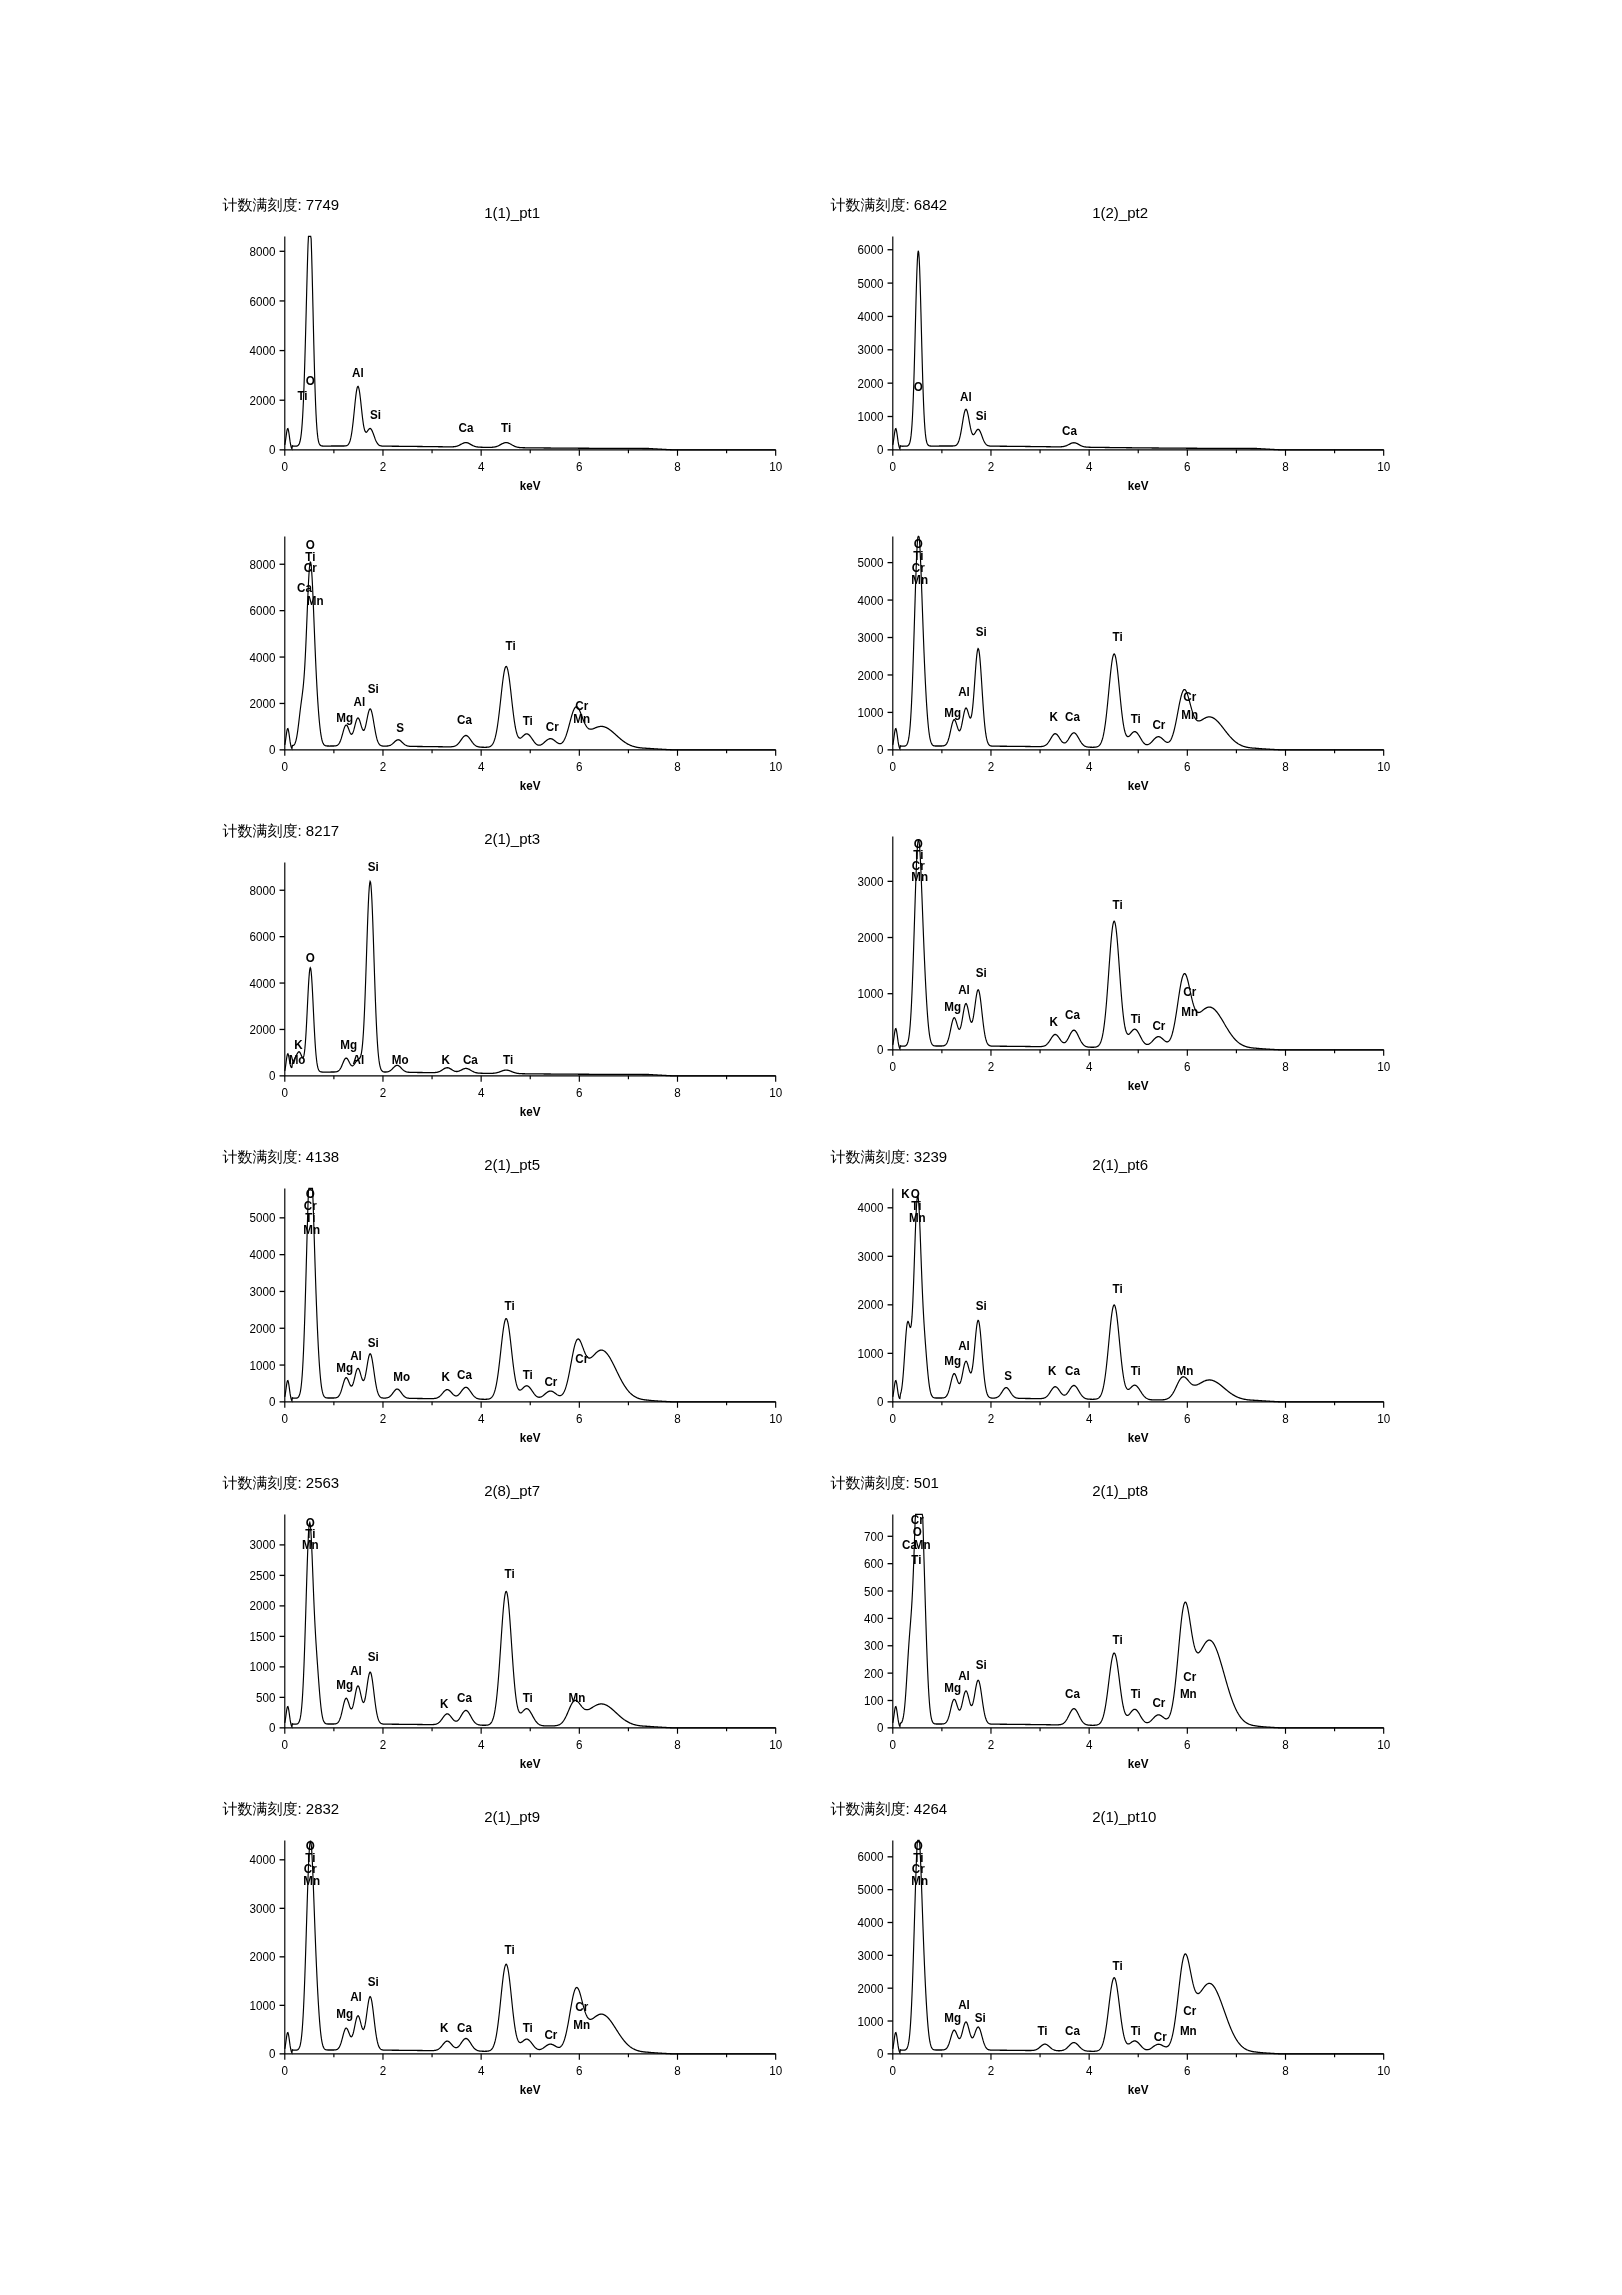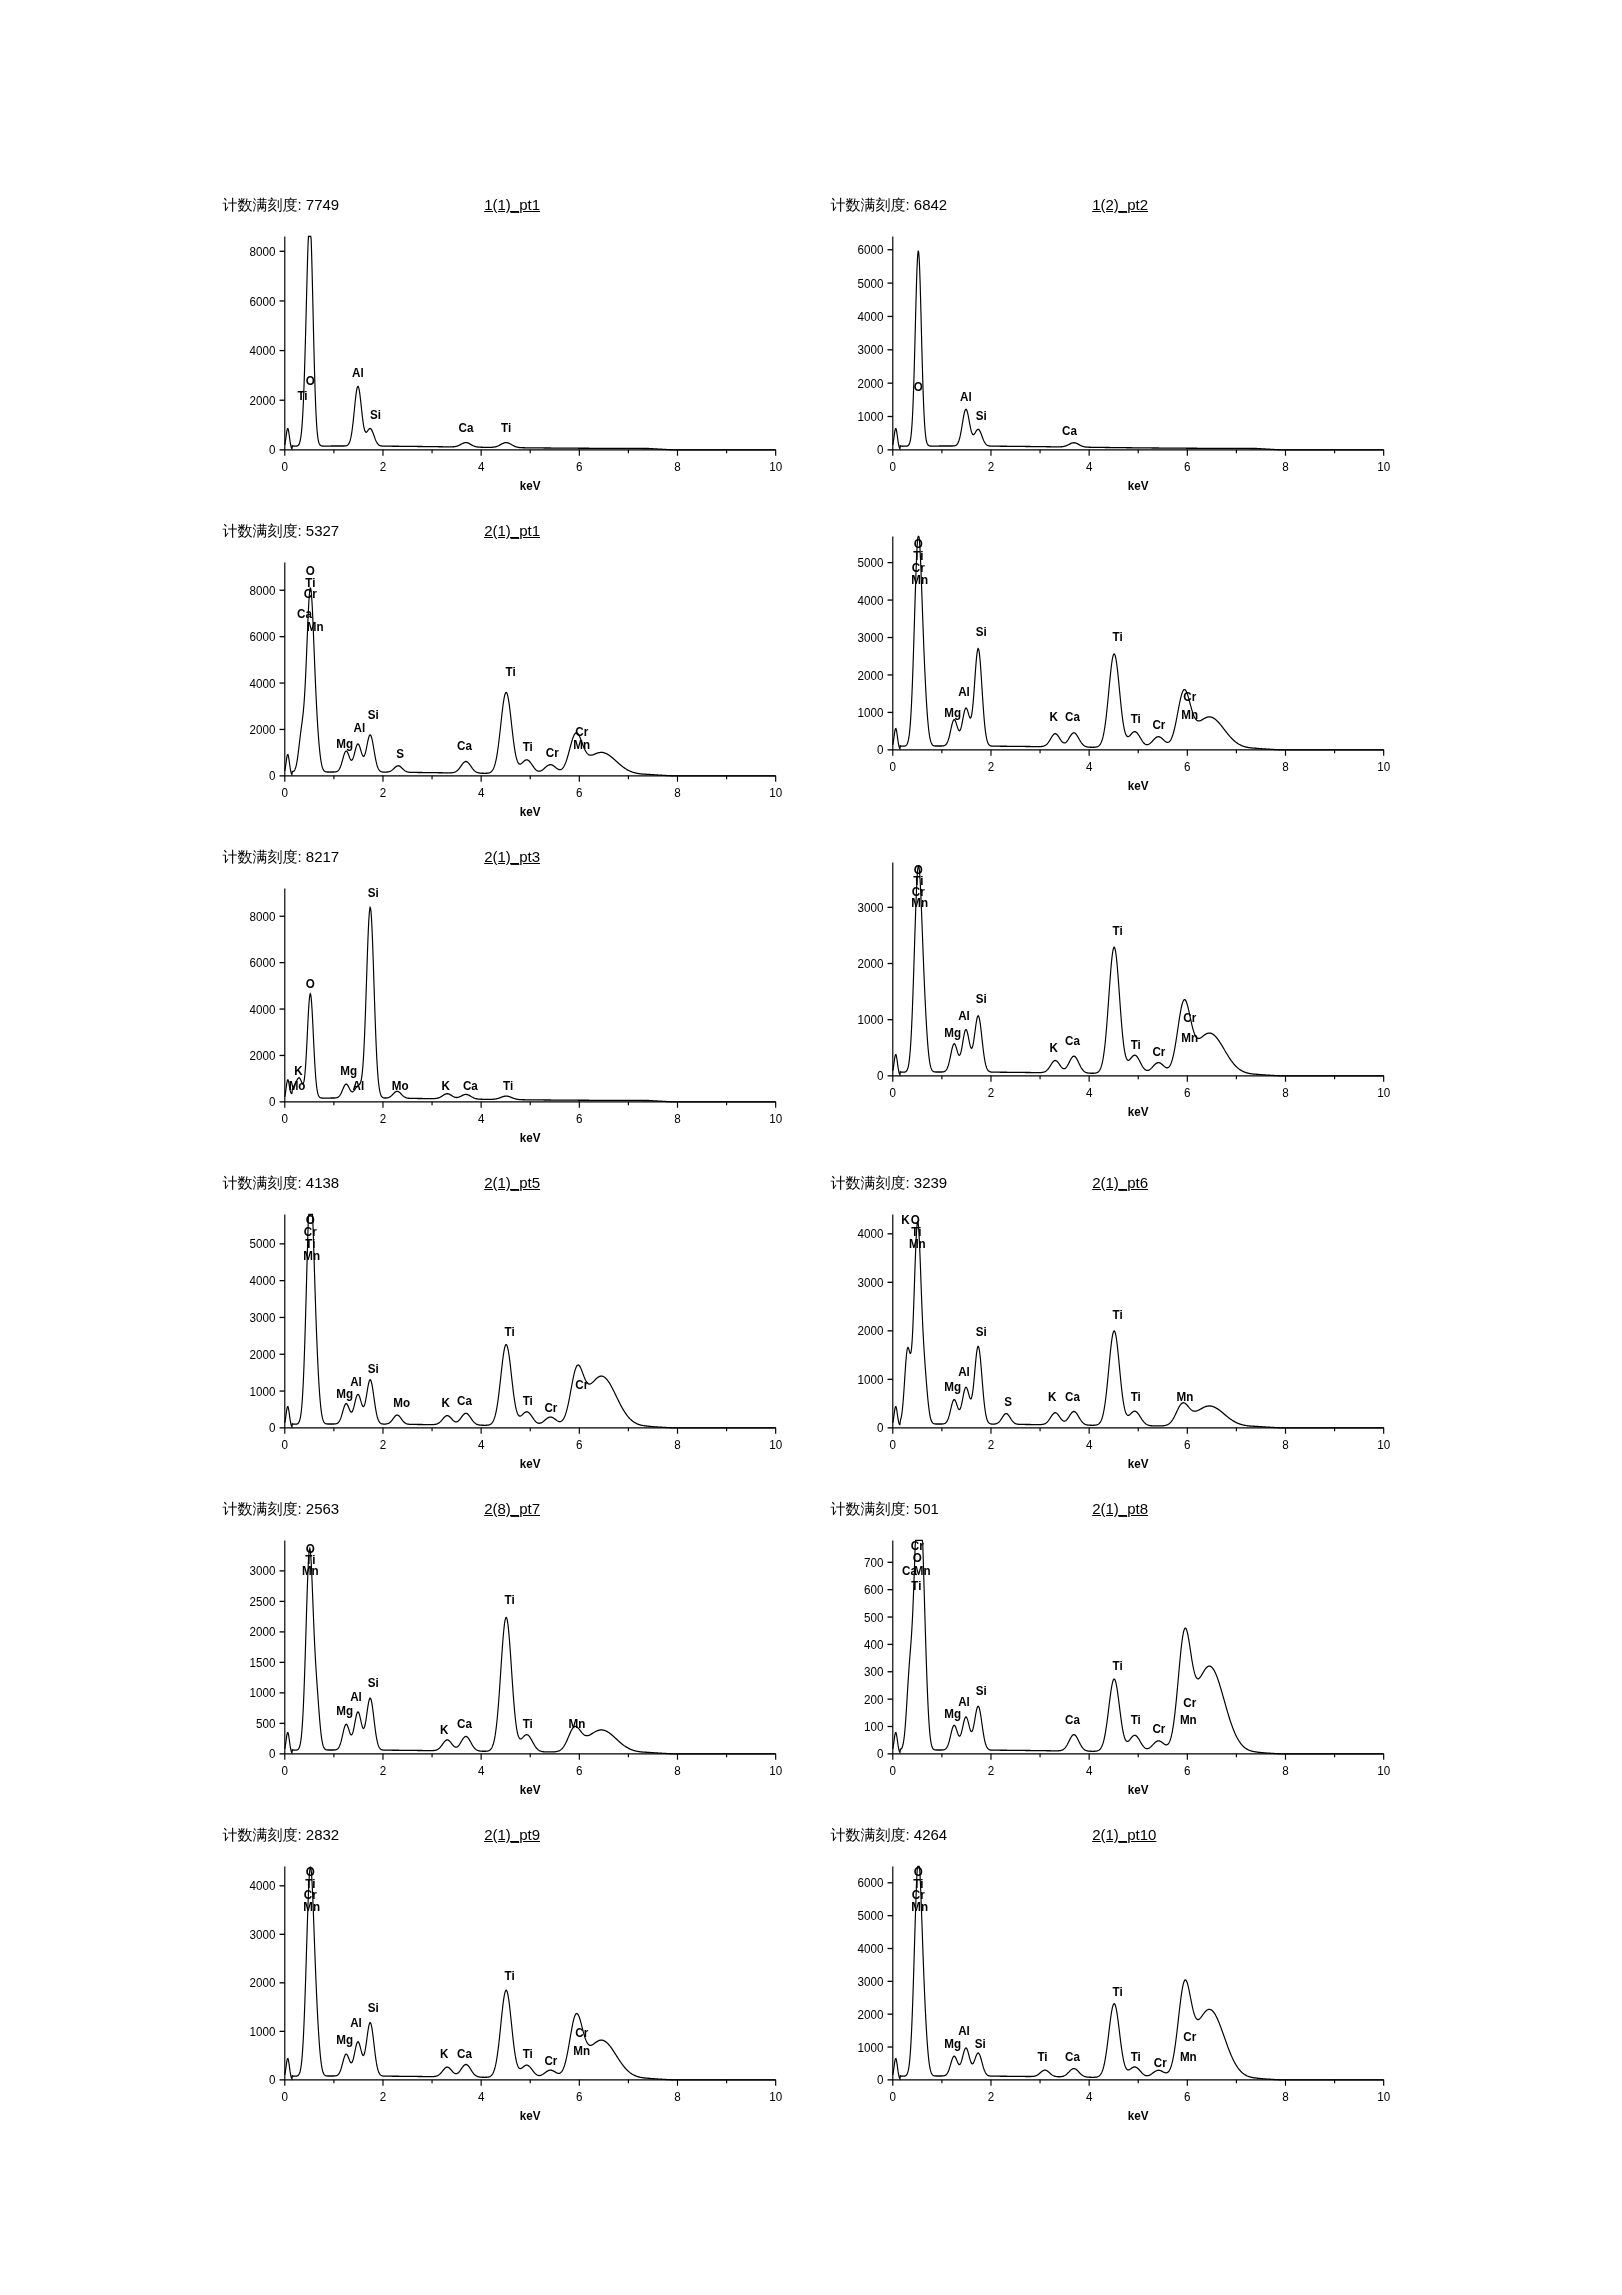--- a/index.html
+++ b/index.html
@@ -26,21 +26,21 @@
   .cell{position:relative;}
   .cell-head{
     position:relative;
     height:26px;
     font-size:15px;
   }
   .cell-head .fs{
     position:absolute;left:6.5px;top:0;white-space:nowrap;
   }
   .cell-head .ttl{
-    position:absolute;left:46%;top:0;white-space:nowrap;text-decoration:underline;
+    position:absolute;left:46%;top:8px;white-space:nowrap;
   }
   .plot-wrap{
     position:relative;
     width:100%;
     height:275px;
   }
   svg.plot{display:block;width:100%;height:100%;}
   .axis-line{stroke:#000;stroke-width:2;fill:none;}
   .tickline{stroke:#000;stroke-width:2;}
   .spectrum{fill:none;stroke:#000;stroke-width:2;}
@@ -141,24 +141,20 @@
             <text class="axlbl" x="539" y="410" text-anchor="middle">keV</text>
             <path class="spectrum" d="M118.00 340.50 L118.77 336.68 L119.53 332.02 L120.30 326.93 L121.06 322.03 L121.83 318.08 L122.60 315.79 L123.36 315.58 L124.13 317.51 L124.90 321.19 L125.66 325.97 L126.43 331.08 L127.19 335.86 L127.96 339.85 L128.73 342.89 L129.49 345.01 L130.26 346.36 L131.02 341.65 L131.79 342.08 L132.56 342.29 L133.32 342.39 L134.09 342.43 L134.86 342.45 L135.62 342.45 L136.39 342.44 L137.15 342.44 L137.92 342.43 L138.69 342.42 L139.45 342.40 L140.22 342.37 L140.98 342.32 L141.75 342.25 L142.52 342.12 L143.28 341.92 L144.05 341.59 L144.82 341.06 L145.58 340.24 L146.35 339.00 L147.11 337.16 L147.88 334.50 L148.65 330.75 L149.41 325.58 L150.18 318.65 L150.94 309.60 L151.71 298.08 L152.48 283.82 L153.24 266.66 L154.01 246.60 L154.78 223.88 L155.54 198.95 L156.31 172.58 L157.07 145.74 L157.84 119.63 L158.61 95.57 L159.37 74.87 L160.14 58.77 L160.90 48.26 L161.67 44.02 L162.44 46.32 L163.20 55.02 L163.97 69.55 L164.74 89.00 L165.50 112.20 L166.27 137.83 L167.03 164.58 L167.80 191.19 L168.57 216.63 L169.33 240.06 L170.10 260.93 L170.86 278.95 L171.63 294.06 L172.40 306.35 L173.16 316.09 L173.93 323.60 L174.70 329.24 L175.46 333.37 L176.23 336.32 L176.99 338.37 L177.76 339.76 L178.53 340.68 L179.29 341.27 L180.06 341.64 L180.82 341.87 L181.59 342.01 L182.36 342.09 L183.12 342.14 L183.89 342.16 L184.66 342.17 L185.42 342.18 L186.19 342.18 L186.95 342.18 L187.72 342.18 L188.49 342.18 L189.25 342.17 L190.02 342.17 L190.78 342.17 L191.55 342.17 L192.32 342.17 L193.08 342.16 L193.85 342.16 L194.62 342.16 L195.38 342.16 L196.15 342.16 L196.91 342.16 L197.68 342.15 L198.45 342.15 L199.21 342.15 L199.98 342.15 L200.74 342.15 L201.51 342.15 L202.28 342.15 L203.04 342.14 L203.81 342.14 L204.58 342.14 L205.34 342.14 L206.11 342.14 L206.87 342.14 L207.64 342.14 L208.41 342.14 L209.17 342.14 L209.94 342.14 L210.70 342.14 L211.47 342.13 L212.24 342.13 L213.00 342.13 L213.77 342.13 L214.54 342.13 L215.30 342.13 L216.07 342.13 L216.83 342.13 L217.60 342.12 L218.37 342.12 L219.13 342.11 L219.90 342.10 L220.66 342.08 L221.43 342.04 L222.20 341.99 L222.96 341.92 L223.73 341.81 L224.49 341.66 L225.26 341.44 L226.03 341.14 L226.79 340.73 L227.56 340.18 L228.33 339.46 L229.09 338.52 L229.86 337.33 L230.62 335.85 L231.39 334.04 L232.16 331.86 L232.92 329.31 L233.69 326.36 L234.45 323.04 L235.22 319.38 L235.99 315.44 L236.75 311.30 L237.52 307.06 L238.29 302.86 L239.05 298.84 L239.82 295.15 L240.58 291.92 L241.35 289.30 L242.12 287.39 L242.88 286.29 L243.65 286.03 L244.41 286.63 L245.18 288.04 L245.95 290.19 L246.71 292.97 L247.48 296.24 L248.25 299.85 L249.01 303.63 L249.78 307.42 L250.54 311.08 L251.31 314.46 L252.08 317.45 L252.84 319.98 L253.61 321.98 L254.37 323.44 L255.14 324.35 L255.91 324.75 L256.67 324.68 L257.44 324.21 L258.21 323.43 L258.97 322.42 L259.74 321.28 L260.50 320.10 L261.27 318.99 L262.04 318.01 L262.80 317.26 L263.57 316.77 L264.33 316.60 L265.10 316.76 L265.87 317.27 L266.63 318.10 L267.40 319.22 L268.17 320.61 L268.93 322.20 L269.70 323.94 L270.46 325.76 L271.23 327.61 L272.00 329.45 L272.76 331.21 L273.53 332.87 L274.29 334.40 L275.06 335.77 L275.83 336.98 L276.59 338.03 L277.36 338.92 L278.13 339.67 L278.89 340.28 L279.66 340.77 L280.42 341.16 L281.19 341.47 L281.96 341.70 L282.72 341.88 L283.49 342.02 L284.25 342.12 L285.02 342.19 L285.79 342.24 L286.55 342.28 L287.32 342.30 L288.09 342.32 L288.85 342.34 L289.62 342.35 L290.38 342.36 L291.15 342.37 L291.92 342.37 L292.68 342.38 L293.45 342.39 L294.21 342.39 L294.98 342.40 L295.75 342.40 L296.51 342.41 L297.28 342.41 L298.05 342.42 L298.81 342.42 L299.58 342.43 L300.34 342.44 L301.11 342.44 L301.88 342.45 L302.64 342.45 L303.41 342.46 L304.17 342.46 L304.94 342.47 L305.71 342.47 L306.47 342.48 L307.24 342.49 L308.01 342.49 L308.77 342.50 L309.54 342.50 L310.30 342.51 L311.07 342.52 L311.84 342.52 L312.60 342.53 L313.37 342.53 L314.13 342.54 L314.90 342.55 L315.67 342.55 L316.43 342.56 L317.20 342.57 L317.97 342.57 L318.73 342.58 L319.50 342.59 L320.26 342.59 L321.03 342.60 L321.80 342.60 L322.56 342.61 L323.33 342.62 L324.09 342.62 L324.86 342.63 L325.63 342.64 L326.39 342.65 L327.16 342.65 L327.93 342.66 L328.69 342.67 L329.46 342.67 L330.22 342.68 L330.99 342.69 L331.76 342.69 L332.52 342.70 L333.29 342.71 L334.05 342.72 L334.82 342.72 L335.59 342.73 L336.35 342.74 L337.12 342.74 L337.89 342.75 L338.65 342.76 L339.42 342.77 L340.18 342.77 L340.95 342.78 L341.72 342.79 L342.48 342.80 L343.25 342.80 L344.01 342.81 L344.78 342.82 L345.55 342.83 L346.31 342.83 L347.08 342.84 L347.85 342.85 L348.61 342.86 L349.38 342.86 L350.14 342.87 L350.91 342.88 L351.68 342.89 L352.44 342.90 L353.21 342.90 L353.97 342.91 L354.74 342.92 L355.51 342.93 L356.27 342.94 L357.04 342.94 L357.81 342.95 L358.57 342.96 L359.34 342.97 L360.10 342.98 L360.87 342.98 L361.64 342.99 L362.40 343.00 L363.17 343.01 L363.93 343.02 L364.70 343.02 L365.47 343.03 L366.23 343.04 L367.00 343.05 L367.77 343.06 L368.53 343.07 L369.30 343.07 L370.06 343.08 L370.83 343.09 L371.60 343.10 L372.36 343.11 L373.13 343.12 L373.89 343.12 L374.66 343.13 L375.43 343.14 L376.19 343.15 L376.96 343.16 L377.73 343.17 L378.49 343.18 L379.26 343.18 L380.02 343.19 L380.79 343.20 L381.56 343.21 L382.32 343.22 L383.09 343.23 L383.85 343.24 L384.62 343.24 L385.39 343.25 L386.15 343.26 L386.92 343.27 L387.69 343.28 L388.45 343.29 L389.22 343.30 L389.98 343.31 L390.75 343.31 L391.52 343.32 L392.28 343.33 L393.05 343.34 L393.81 343.35 L394.58 343.36 L395.35 343.36 L396.11 343.37 L396.88 343.38 L397.65 343.39 L398.41 343.39 L399.18 343.40 L399.94 343.40 L400.71 343.40 L401.48 343.40 L402.24 343.40 L403.01 343.40 L403.77 343.39 L404.54 343.37 L405.31 343.35 L406.07 343.32 L406.84 343.28 L407.61 343.23 L408.37 343.17 L409.14 343.10 L409.90 343.01 L410.67 342.90 L411.44 342.77 L412.20 342.62 L412.97 342.44 L413.73 342.25 L414.50 342.02 L415.27 341.78 L416.03 341.51 L416.80 341.21 L417.57 340.90 L418.33 340.57 L419.10 340.22 L419.86 339.86 L420.63 339.51 L421.40 339.15 L422.16 338.80 L422.93 338.47 L423.69 338.16 L424.46 337.88 L425.23 337.64 L425.99 337.44 L426.76 337.29 L427.53 337.19 L428.29 337.14 L429.06 337.14 L429.82 337.21 L430.59 337.32 L431.36 337.49 L432.12 337.71 L432.89 337.96 L433.65 338.26 L434.42 338.58 L435.19 338.93 L435.95 339.30 L436.72 339.67 L437.48 340.05 L438.25 340.42 L439.02 340.79 L439.78 341.14 L440.55 341.47 L441.32 341.78 L442.08 342.07 L442.85 342.34 L443.61 342.58 L444.38 342.80 L445.15 342.99 L445.91 343.16 L446.68 343.31 L447.44 343.44 L448.21 343.55 L448.98 343.64 L449.74 343.72 L450.51 343.79 L451.28 343.85 L452.04 343.89 L452.81 343.93 L453.57 343.97 L454.34 343.99 L455.11 344.02 L455.87 344.04 L456.64 344.05 L457.40 344.07 L458.17 344.08 L458.94 344.10 L459.70 344.11 L460.47 344.12 L461.24 344.13 L462.00 344.14 L462.77 344.15 L463.53 344.16 L464.30 344.17 L465.07 344.17 L465.83 344.18 L466.60 344.19 L467.36 344.20 L468.13 344.21 L468.90 344.22 L469.66 344.23 L470.43 344.23 L471.20 344.24 L471.96 344.25 L472.73 344.26 L473.49 344.27 L474.26 344.28 L475.03 344.29 L475.79 344.29 L476.56 344.30 L477.32 344.31 L478.09 344.32 L478.86 344.33 L479.62 344.34 L480.39 344.34 L481.16 344.35 L481.92 344.36 L482.69 344.37 L483.45 344.38 L484.22 344.39 L484.99 344.39 L485.75 344.40 L486.52 344.41 L487.28 344.42 L488.05 344.43 L488.82 344.43 L489.58 344.44 L490.35 344.45 L491.12 344.46 L491.88 344.47 L492.65 344.47 L493.41 344.48 L494.18 344.49 L494.95 344.50 L495.71 344.51 L496.48 344.51 L497.24 344.52 L498.01 344.53 L498.78 344.54 L499.54 344.55 L500.31 344.55 L501.08 344.56 L501.84 344.57 L502.61 344.58 L503.37 344.59 L504.14 344.59 L504.91 344.60 L505.67 344.61 L506.44 344.62 L507.20 344.62 L507.97 344.63 L508.74 344.64 L509.50 344.65 L510.27 344.65 L511.04 344.66 L511.80 344.67 L512.57 344.68 L513.33 344.68 L514.10 344.69 L514.87 344.70 L515.63 344.71 L516.40 344.71 L517.16 344.72 L517.93 344.73 L518.70 344.74 L519.46 344.74 L520.23 344.75 L521.00 344.76 L521.76 344.77 L522.53 344.77 L523.29 344.78 L524.06 344.79 L524.83 344.79 L525.59 344.80 L526.36 344.81 L527.12 344.82 L527.89 344.82 L528.66 344.83 L529.42 344.84 L530.19 344.84 L530.96 344.85 L531.72 344.86 L532.49 344.86 L533.25 344.87 L534.02 344.88 L534.79 344.88 L535.55 344.89 L536.32 344.90 L537.08 344.91 L537.85 344.91 L538.62 344.92 L539.38 344.93 L540.15 344.93 L540.92 344.94 L541.68 344.95 L542.45 344.95 L543.21 344.96 L543.98 344.97 L544.75 344.97 L545.51 344.98 L546.28 344.98 L547.04 344.99 L547.81 345.00 L548.58 345.00 L549.34 345.01 L550.11 345.02 L550.88 345.02 L551.64 345.03 L552.41 345.04 L553.17 345.04 L553.94 345.05 L554.71 345.05 L555.47 345.06 L556.24 345.07 L557.00 345.07 L557.77 345.08 L558.54 345.09 L559.30 345.09 L560.07 345.10 L560.84 345.10 L561.60 345.11 L562.37 345.12 L563.13 345.12 L563.90 345.13 L564.67 345.13 L565.43 345.14 L566.20 345.15 L566.96 345.15 L567.73 345.16 L568.50 345.16 L569.26 345.17 L570.03 345.17 L570.80 345.18 L571.56 345.19 L572.33 345.19 L573.09 345.20 L573.86 345.20 L574.63 345.21 L575.39 345.21 L576.16 345.22 L576.92 345.22 L577.69 345.23 L578.46 345.24 L579.22 345.24 L579.99 345.25 L580.76 345.25 L581.52 345.26 L582.29 345.26 L583.05 345.27 L583.82 345.27 L584.59 345.28 L585.35 345.28 L586.12 345.29 L586.88 345.29 L587.65 345.30 L588.42 345.30 L589.18 345.31 L589.95 345.31 L590.72 345.32 L591.48 345.32 L592.25 345.33 L593.01 345.33 L593.78 345.34 L594.55 345.34 L595.31 345.35 L596.08 345.35 L596.84 345.36 L597.61 345.36 L598.38 345.37 L599.14 345.37 L599.91 345.38 L600.68 345.38 L601.44 345.39 L602.21 345.39 L602.97 345.40 L603.74 345.40 L604.51 345.41 L605.27 345.41 L606.04 345.41 L606.80 345.42 L607.57 345.42 L608.34 345.43 L609.10 345.43 L609.87 345.44 L610.64 345.44 L611.40 345.45 L612.17 345.45 L612.93 345.45 L613.70 345.46 L614.47 345.46 L615.23 345.47 L616.00 345.47 L616.76 345.48 L617.53 345.48 L618.30 345.48 L619.06 345.49 L619.83 345.49 L620.60 345.50 L621.36 345.50 L622.13 345.51 L622.89 345.51 L623.66 345.51 L624.43 345.52 L625.19 345.52 L625.96 345.53 L626.72 345.53 L627.49 345.53 L628.26 345.54 L629.02 345.54 L629.79 345.54 L630.56 345.55 L631.32 345.55 L632.09 345.56 L632.85 345.56 L633.62 345.56 L634.39 345.57 L635.15 345.57 L635.92 345.57 L636.68 345.58 L637.45 345.58 L638.22 345.59 L638.98 345.59 L639.75 345.59 L640.52 345.60 L641.28 345.60 L642.05 345.60 L642.81 345.61 L643.58 345.61 L644.35 345.61 L645.11 345.62 L645.88 345.62 L646.64 345.62 L647.41 345.63 L648.18 345.63 L648.94 345.63 L649.71 345.64 L650.47 345.64 L651.24 345.64 L652.01 345.65 L652.77 345.65 L653.54 345.65 L654.31 345.66 L655.07 345.66 L655.84 345.66 L656.60 345.67 L657.37 345.67 L658.14 345.67 L658.90 345.67 L659.67 345.68 L660.43 345.68 L661.20 345.68 L661.97 345.69 L662.73 345.69 L663.50 345.69 L664.27 345.70 L665.03 345.70 L665.80 345.70 L666.56 345.70 L667.33 345.71 L668.10 345.71 L668.86 345.71 L669.63 345.72 L670.39 345.72 L671.16 345.72 L671.93 345.72 L672.69 345.73 L673.46 345.73 L674.23 345.73 L674.99 345.73 L675.76 345.74 L676.52 345.74 L677.29 345.74 L678.06 345.74 L678.82 345.75 L679.59 345.75 L680.35 345.75 L681.12 345.75 L681.89 345.76 L682.65 345.76 L683.42 345.76 L684.19 345.76 L684.95 345.77 L685.72 345.77 L686.48 345.77 L687.25 345.77 L688.02 345.78 L688.78 345.78 L689.55 345.78 L690.31 345.78 L691.08 345.79 L691.85 345.79 L692.61 345.79 L693.38 345.79 L694.15 345.79 L694.91 345.80 L695.68 345.80 L696.44 345.80 L697.21 345.80 L697.98 345.81 L698.74 345.81 L699.51 345.81 L700.27 345.81 L701.04 345.81 L701.81 345.82 L702.57 345.82 L703.34 345.82 L704.11 345.82 L704.87 345.82 L705.64 345.83 L706.40 345.83 L707.17 345.83 L707.94 345.83 L708.70 345.83 L709.47 345.84 L710.23 345.84 L711.00 345.84 L711.77 345.84 L712.53 345.84 L713.30 345.85 L714.07 345.85 L714.83 345.85 L715.60 345.85 L716.36 345.85 L717.13 345.85 L717.90 345.86 L718.66 345.86 L719.43 345.86 L720.19 345.86 L720.96 345.86 L721.73 345.86 L722.49 345.87 L723.26 345.87 L724.03 345.87 L724.79 345.87 L725.56 345.87 L726.32 345.87 L727.09 345.88 L727.86 345.88 L728.62 345.88 L729.39 345.88 L730.15 345.88 L730.92 345.88 L731.69 345.89 L732.45 345.89 L733.22 345.89 L733.99 345.89 L734.75 345.89 L735.52 345.89 L736.28 345.89 L737.05 345.90 L737.82 345.90 L738.58 345.90 L739.35 345.90 L740.11 345.90 L740.88 345.90 L741.65 345.93 L742.41 345.97 L743.18 346.01 L743.95 346.05 L744.71 346.09 L745.48 346.13 L746.24 346.17 L747.01 346.21 L747.78 346.25 L748.54 346.29 L749.31 346.32 L750.07 346.36 L750.84 346.40 L751.61 346.44 L752.37 346.48 L753.14 346.52 L753.91 346.56 L754.67 346.60 L755.44 346.63 L756.20 346.67 L756.97 346.71 L757.74 346.75 L758.50 346.79 L759.27 346.83 L760.03 346.86 L760.80 346.90 L761.57 346.94 L762.33 346.98 L763.10 347.02 L763.87 347.05 L764.63 347.09 L765.40 347.13 L766.16 347.17 L766.93 347.21 L767.70 347.24 L768.46 347.28 L769.23 347.32 L769.99 347.36 L770.76 347.39 L771.53 347.43 L772.29 347.47 L773.06 347.51 L773.83 347.55 L774.59 347.58 L775.36 347.62 L776.12 347.66 L776.89 347.69 L777.66 347.73 L778.42 347.77 L779.19 347.81 L779.95 347.84 L780.72 347.88 L781.49 347.92 L782.25 347.96 L783.02 347.99 L783.79 348.00 L784.55 348.00 L785.32 348.00 L786.08 348.00 L786.85 348.00 L787.62 348.00 L788.38 348.00 L789.15 348.00 L789.91 348.00 L790.68 348.00 L791.45 348.00 L792.21 348.00 L792.98 348.00 L793.75 348.00 L794.51 348.00 L795.28 348.00 L796.04 348.00 L796.81 348.00 L797.58 348.00 L798.34 348.00 L799.11 348.00 L799.87 348.00 L800.64 348.00 L801.41 348.00 L802.17 348.00 L802.94 348.00 L803.71 348.00 L804.47 348.00 L805.24 348.00 L806.00 348.00 L806.77 348.00 L807.54 348.00 L808.30 348.00 L809.07 348.00 L809.83 348.00 L810.60 348.00 L811.37 348.00 L812.13 348.00 L812.90 348.00 L813.67 348.00 L814.43 348.00 L815.20 348.00 L815.96 348.00 L816.73 348.00 L817.50 348.00 L818.26 348.00 L819.03 348.00 L819.79 348.00 L820.56 348.00 L821.33 348.00 L822.09 348.00 L822.86 348.00 L823.63 348.00 L824.39 348.00 L825.16 348.00 L825.92 348.00 L826.69 348.00 L827.46 348.00 L828.22 348.00 L828.99 348.00 L829.75 348.00 L830.52 348.00 L831.29 348.00 L832.05 348.00 L832.82 348.00 L833.59 348.00 L834.35 348.00 L835.12 348.00 L835.88 348.00 L836.65 348.00 L837.42 348.00 L838.18 348.00 L838.95 348.00 L839.71 348.00 L840.48 348.00 L841.25 348.00 L842.01 348.00 L842.78 348.00 L843.55 348.00 L844.31 348.00 L845.08 348.00 L845.84 348.00 L846.61 348.00 L847.38 348.00 L848.14 348.00 L848.91 348.00 L849.67 348.00 L850.44 348.00 L851.21 348.00 L851.97 348.00 L852.74 348.00 L853.51 348.00 L854.27 348.00 L855.04 348.00 L855.80 348.00 L856.57 348.00 L857.34 348.00 L858.10 348.00 L858.87 348.00 L859.63 348.00 L860.40 348.00 L861.17 348.00 L861.93 348.00 L862.70 348.00 L863.46 348.00 L864.23 348.00 L865.00 348.00 L865.76 348.00 L866.53 348.00 L867.30 348.00 L868.06 348.00 L868.83 348.00 L869.59 348.00 L870.36 348.00 L871.13 348.00 L871.89 348.00 L872.66 348.00 L873.42 348.00 L874.19 348.00 L874.96 348.00 L875.72 348.00 L876.49 348.00 L877.26 348.00 L878.02 348.00 L878.79 348.00 L879.55 348.00 L880.32 348.00 L881.09 348.00 L881.85 348.00 L882.62 348.00 L883.38 348.00 L884.15 348.00 L884.92 348.00 L885.68 348.00 L886.45 348.00 L887.22 348.00 L887.98 348.00 L888.75 348.00 L889.51 348.00 L890.28 348.00 L891.05 348.00 L891.81 348.00 L892.58 348.00 L893.34 348.00 L894.11 348.00 L894.88 348.00 L895.64 348.00 L896.41 348.00 L897.18 348.00 L897.94 348.00 L898.71 348.00 L899.47 348.00 L900.24 348.00 L901.01 348.00 L901.77 348.00 L902.54 348.00 L903.30 348.00 L904.07 348.00 L904.84 348.00 L905.60 348.00 L906.37 348.00 L907.14 348.00 L907.90 348.00 L908.67 348.00 L909.43 348.00 L910.20 348.00 L910.97 348.00 L911.73 348.00 L912.50 348.00 L913.26 348.00 L914.03 348.00 L914.80 348.00 L915.56 348.00 L916.33 348.00 L917.10 348.00 L917.86 348.00 L918.63 348.00 L919.39 348.00 L920.16 348.00 L920.93 348.00 L921.69 348.00 L922.46 348.00 L923.22 348.00 L923.99 348.00 L924.76 348.00 L925.52 348.00 L926.29 348.00 L927.06 348.00 L927.82 348.00 L928.59 348.00 L929.35 348.00 L930.12 348.00 L930.89 348.00 L931.65 348.00 L932.42 348.00 L933.18 348.00 L933.95 348.00 L934.72 348.00 L935.48 348.00 L936.25 348.00 L937.02 348.00 L937.78 348.00 L938.55 348.00 L939.31 348.00 L940.08 348.00 L940.85 348.00 L941.61 348.00 L942.38 348.00 L943.14 348.00 L943.91 348.00 L944.68 348.00 L945.44 348.00 L946.21 348.00 L946.98 348.00 L947.74 348.00 L948.51 348.00 L949.27 348.00 L950.04 348.00 L950.81 348.00 L951.57 348.00 L952.34 348.00 L953.10 348.00 L953.87 348.00 L954.64 348.00 L955.40 348.00 L956.17 348.00 L956.94 348.00 L957.70 348.00 L958.47 348.00 L959.23 348.00 L960.00 348.00 "></path>
             <text class="peaklbl" x="161.784" y="258.859375" text-anchor="middle">O</text>
             <text class="peaklbl" x="243.458" y="274.140625" text-anchor="middle">Al</text>
             <text class="peaklbl" x="269.56" y="302.15625" text-anchor="middle">Si</text>
             <text class="peaklbl" x="421.12" y="325.078125" text-anchor="middle">Ca</text>
           </svg>
         </div>
       </div>
       <div class="cell">
-        <div class="cell-head">
-          <span class="fs">计数满刻度: 5327</span>
-          <span class="ttl">2(1)_pt1</span>
-        </div>
         <div class="plot-wrap">
           <svg viewBox="0 0 1000 420" class="plot" preserveAspectRatio="none">
             <path class="axis-line" d="M118 22 L118 348 L960 348"></path>
             <line class="tickline" x1="118" y1="348" x2="118" y2="357"></line>
             <text class="ticklbl" x="118" y="380" text-anchor="middle">0</text>
             <line class="tickline" x1="286.4" y1="348" x2="286.4" y2="357"></line>
             <text class="ticklbl" x="286.4" y="380" text-anchor="middle">2</text>
             <line class="tickline" x1="454.8" y1="348" x2="454.8" y2="357"></line>
             <text class="ticklbl" x="454.8" y="380" text-anchor="middle">4</text>
             <line class="tickline" x1="623.2" y1="348" x2="623.2" y2="357"></line>

